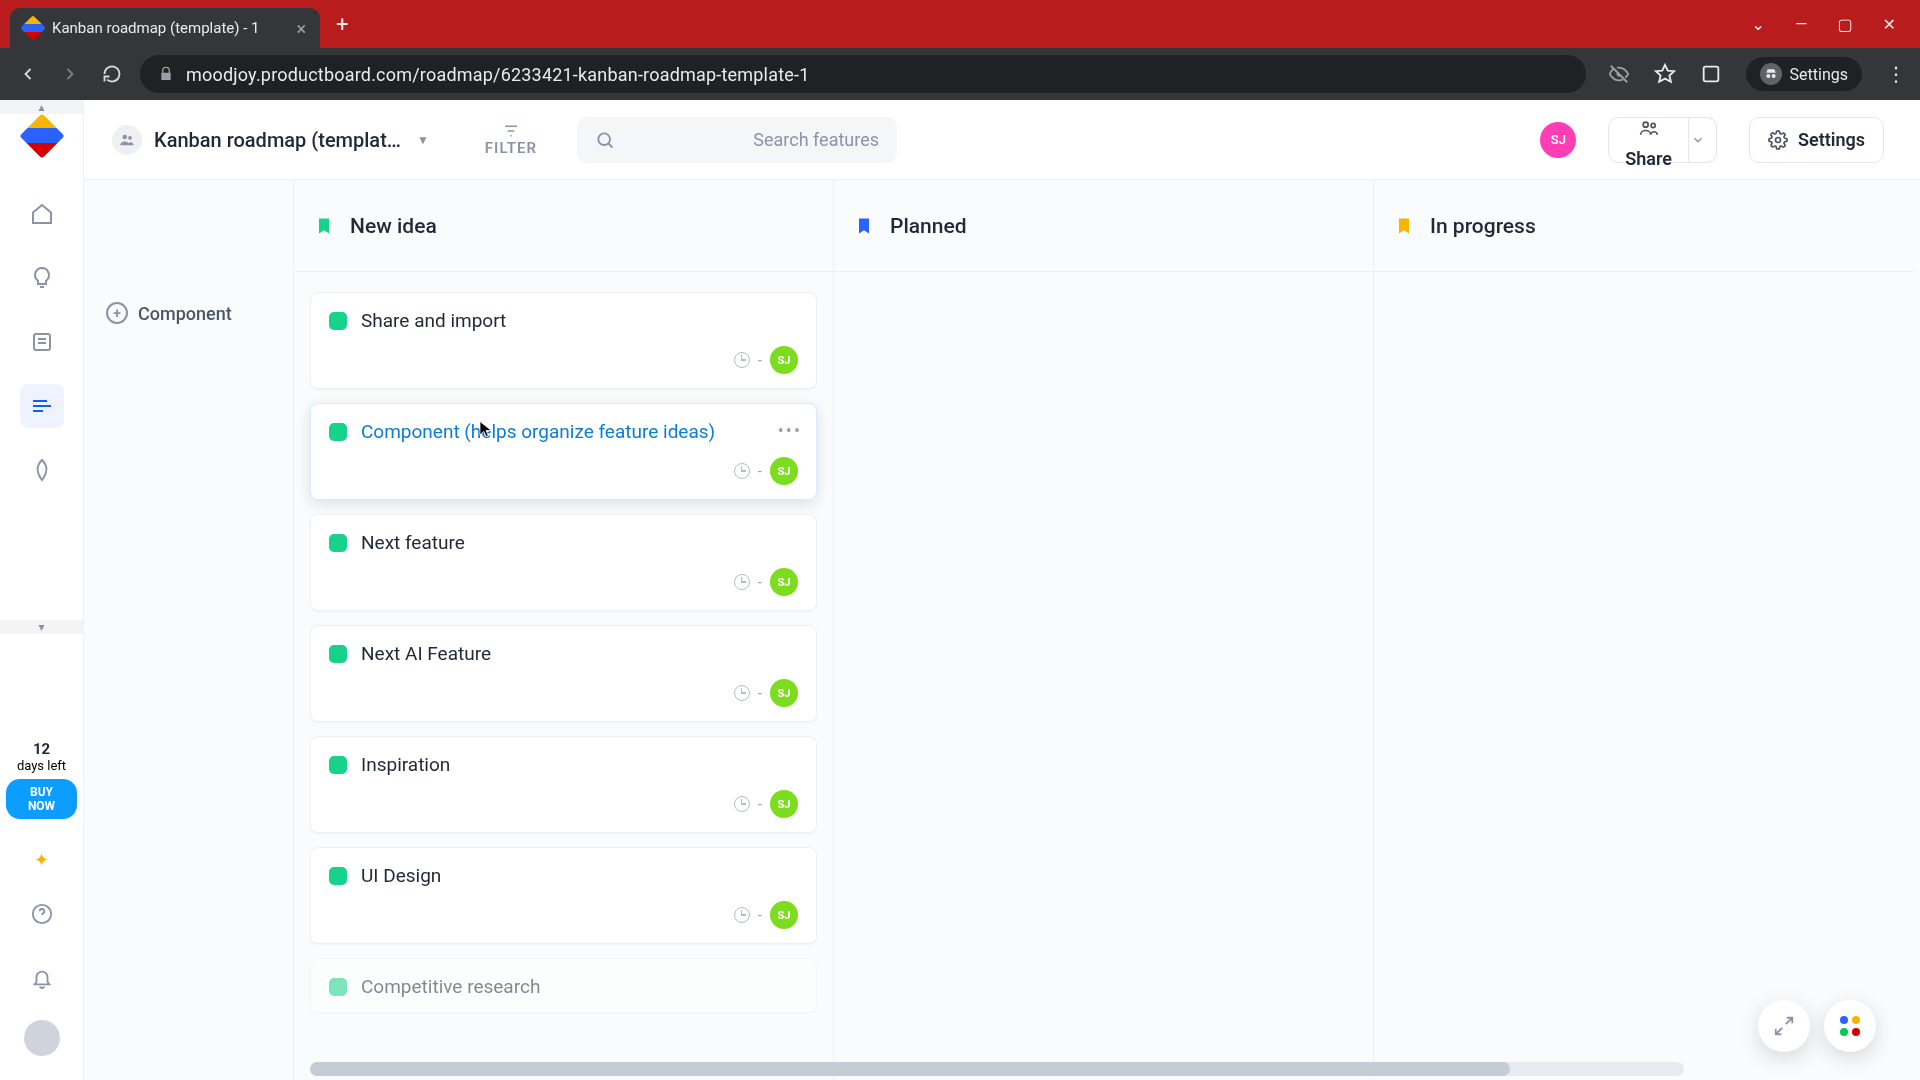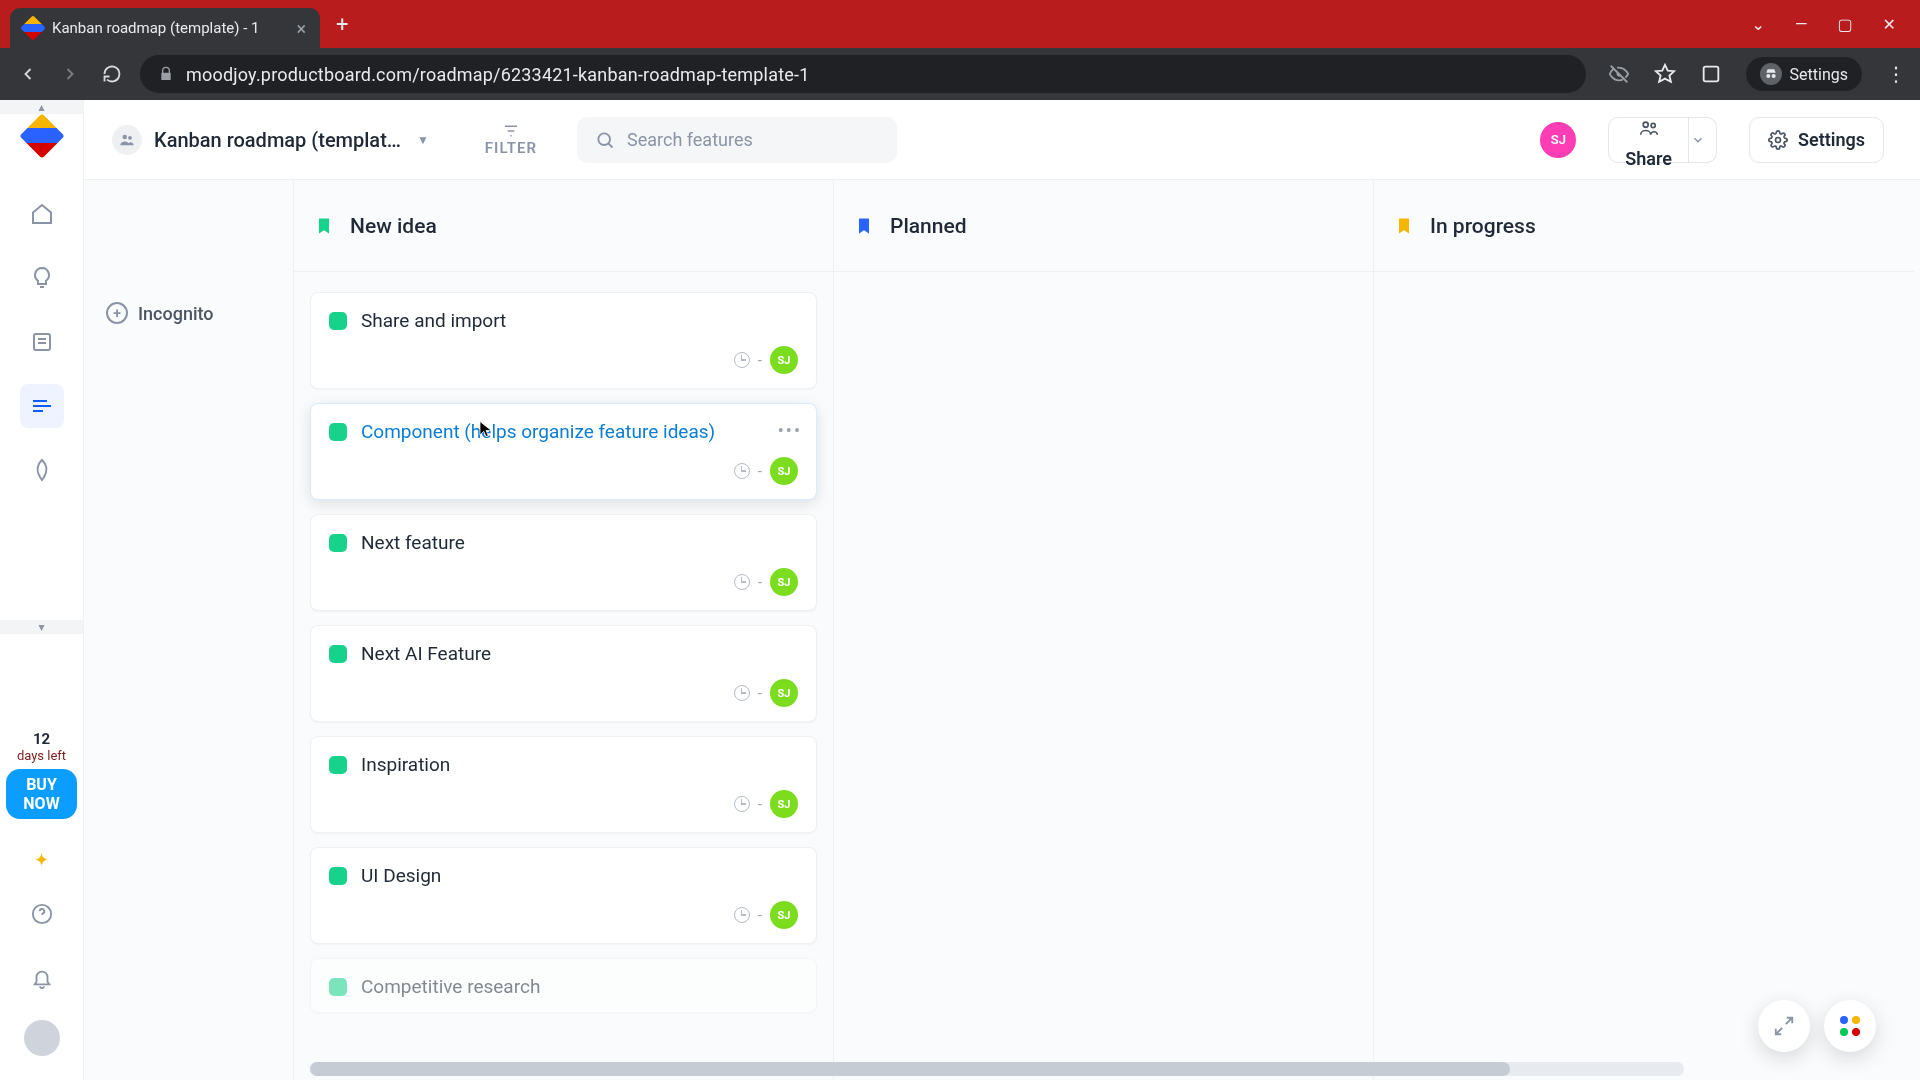--- a/index.html
+++ b/index.html
@@ -30,35 +30,35 @@
 
   .sidebar-left { width: 84px; background:#fff; border-right:1px solid #eef0f2; display:flex; flex-direction:column; align-items:center; padding-top:20px; gap:4px; position:relative;}
   .sidebar-left .logo { width:32px; height:32px; transform: rotate(45deg); background: linear-gradient(135deg,#f7b500 0%,#f7b500 33%,#2962ff 33%,#2962ff 66%,#d50000 66%); border-radius:3px; margin-bottom:36px;}
   .nav-icon { width:44px; height:44px; display:flex; align-items:center; justify-content:center; color:#8a94a6; cursor:pointer; border-radius:8px; margin-bottom:16px;}
   .nav-icon.active { color:#0b5fff; background:#eef3ff;}
   .scroll-chevron { position:absolute; left:0; width:100%; text-align:center; color:#8a94a6; font-size:12px; background:#f3f4f6;}
   .scroll-chevron.up { top:0; }
   .scroll-chevron.down { top: 520px; }
   .trial-box { margin-top: auto; margin-bottom: 0; text-align:center; padding:8px 6px;}
   .trial-num { font-weight:700; color:#1f2937; font-size:15px;}
-  .trial-text { color:#7f1d1d; font-size:13px;}
-  .buy-btn { background:#0b9dff; color:#fff; border:none; border-radius:14px; padding:6px 10px; font-size:16px; font-weight:700; margin-top:6px; cursor:pointer;}
+  .trial-text { color:#000000; font-size:13px;}
+  .buy-btn { background:#0b9dff; color:#fff; border:none; border-radius:14px; padding:6px 10px; font-size:12px; font-weight:700; margin-top:6px; cursor:pointer;}
   .sparkle { color:#f7b500; font-size:18px; margin:18px 0;}
   .sidebar-bottom { display:flex; flex-direction:column; align-items:center; gap:20px; padding-bottom:24px;}
   .avatar-gray { width:36px; height:36px; border-radius:50%; background:#cfd4dc;}
 
   .main { flex:1; display:flex; flex-direction:column; }
 
   .topbar { height:80px; border-bottom:1px solid #eef0f2; display:flex; align-items:center; padding: 0 36px 0 28px; gap:16px;}
   .workspace-chip { display:flex; align-items:center; gap:12px; color:#1f2937; font-size:20px; font-weight:500; cursor:pointer;}
   .people-icon { width:30px; height:30px; border-radius:50%; background:#eef0f2; display:flex; align-items:center; justify-content:center; color:#8a94a6; font-size:16px;}
   .ws-caret { color:#8a94a6; font-size:12px; margin-left:4px;}
   .filter-btn { display:flex; flex-direction:column; align-items:center; color:#8a94a6; font-size:15px; font-weight:600; letter-spacing:1px; cursor:pointer; margin-left:40px;}
   .search-box { display:flex; align-items:center; gap:12px; background:#f5f6f8; border-radius:10px; height:46px; padding:0 18px; width:320px; margin-left:24px;}
-  .search-box input { border:none; background:transparent; outline:none; font-size:18px; color:#1f2937; width:100%;}
+  .search-box input { border:none; background:transparent; outline:none; font-size:18px; color:#1f2937; width:100%;text-align:right;}
   .search-box input::placeholder { color:#8a94a6;}
   .spacer { flex:1; }
   .avatar-pink { width:36px; height:36px; border-radius:50%; background:#ff3db5; color:#fff; display:flex; align-items:center; justify-content:center; font-size:13px; font-weight:600;}
   .share-btn { display:flex; align-items:center; gap:10px; border:1px solid #e3e6ea; border-radius:10px; height:46px; padding:0 16px; color:#1f2937; font-size:18px; font-weight:600; cursor:pointer;flex-direction:column;}
   .share-caret { border-left:1px solid #e3e6ea; height:46px; width:38px; display:flex; align-items:center; justify-content:center; border:1px solid #e3e6ea; border-left:none; border-radius:0 10px 10px 0; margin-left:-10px; color:#8a94a6; cursor:pointer;}
   .share-wrap { display:flex; align-items:stretch;}
   .share-wrap .share-btn { border-radius:10px 0 0 10px;}
   .settings-btn { display:flex; align-items:center; gap:10px; border:1px solid #e3e6ea; border-radius:10px; height:46px; padding:0 18px; color:#1f2937; font-size:18px; font-weight:600; cursor:pointer; margin-left:16px;}
 
   .board { flex:1; display:flex; overflow:hidden; background:#fafbfc;}
@@ -284,21 +284,21 @@
             </svg>
         </span>
         <span>Settings</span>
       </div>
     </div>
 
     <div class="board">
       <div class="lane-col">
         <div class="swimlane-btn">
           <span class="plus-circle">+</span>
-          <span>Incognito</span>
+          <span>Component</span>
         </div>
       </div>
 
       <div class="cols">
 
         <div class="k-col">
           <div class="col-header-row">
             <span class="bookmark">
               <svg width="20" height="24" viewBox="0 0 24 24" fill="#17d28a">
                   <path d="M6 3h12v18l-6-4-6 4V3z"></path>

